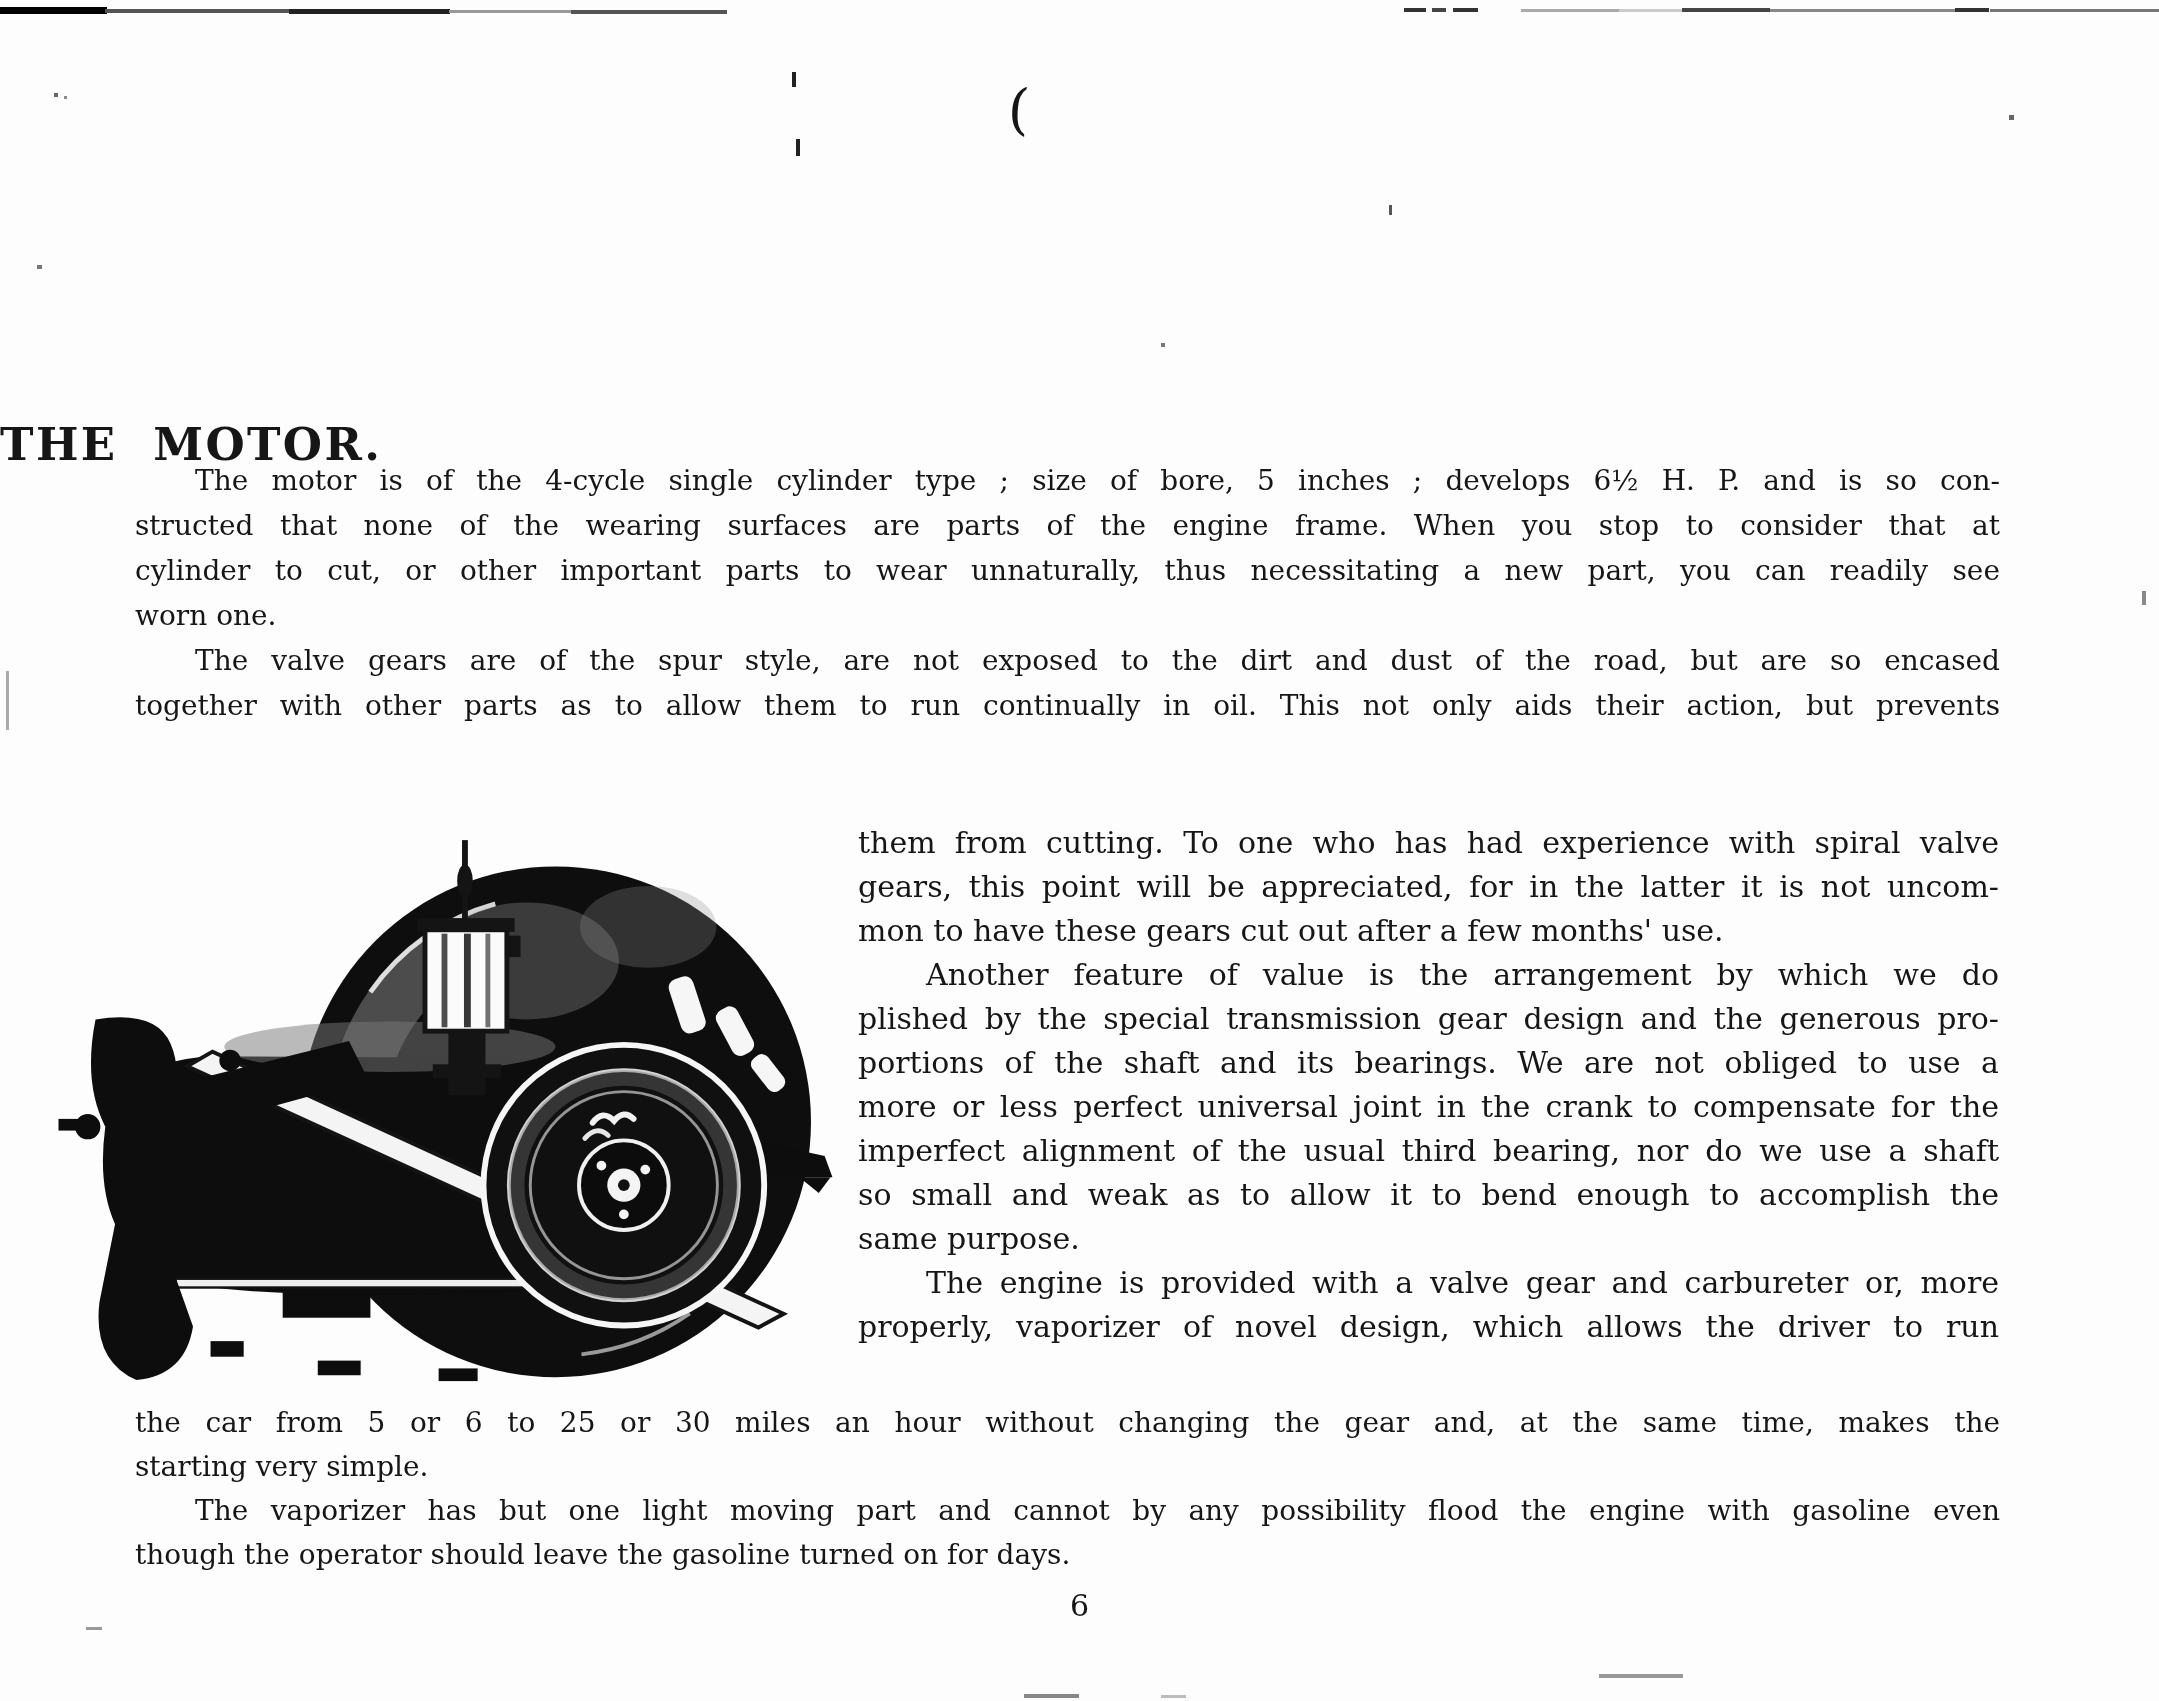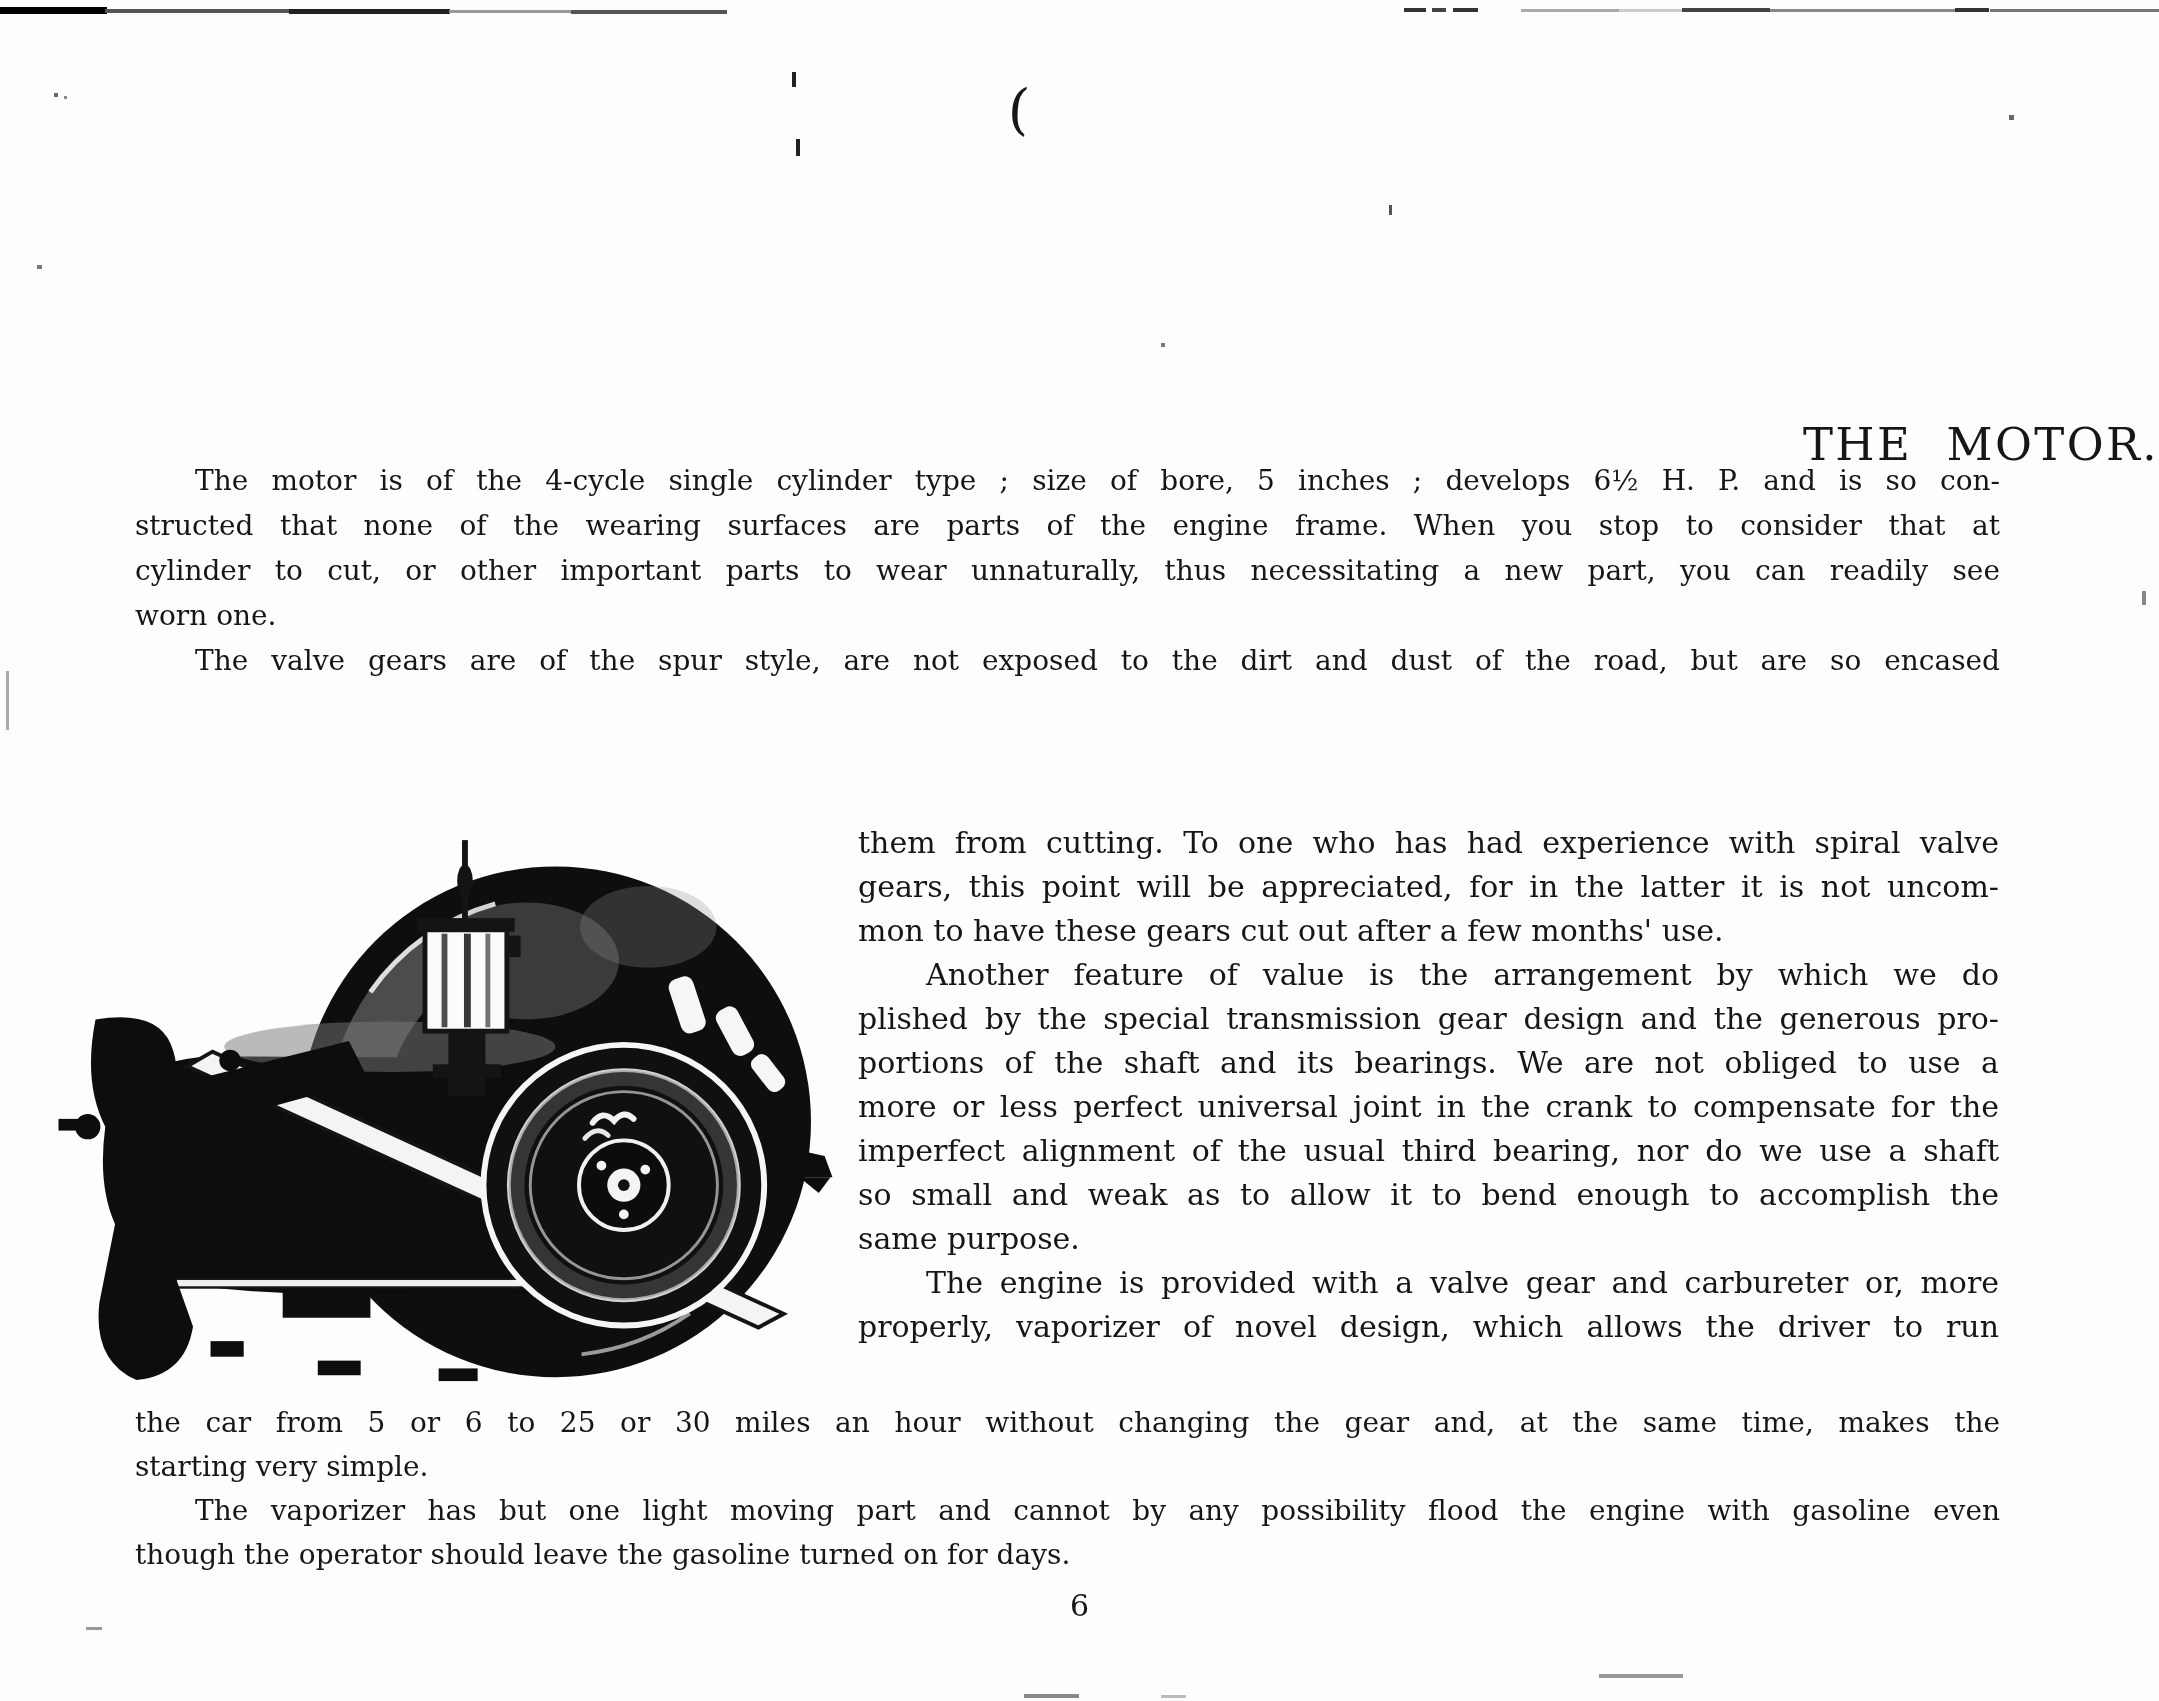--- a/index.html
+++ b/index.html
@@ -6,21 +6,21 @@
   .page{
     position:relative;
     width:2159px;height:1702px;
     background:#fdfdfd;
     font-family:"DejaVu Serif", serif;
     color:#161616;
     overflow:hidden;
   }
   .title{
     position:absolute;left:0;top:388px;width:2159px;
-    text-align:right;font-size:45px;font-weight:normal;
+    text-align:left;font-size:45px;font-weight:bold;
     letter-spacing:2.4px;word-spacing:17.6px;
   }
   .block{position:absolute;left:135px;width:1865px;}
   .line{
     font-size:28px;
     line-height:45px;height:45px;
     text-align:justify;
     text-align-last:justify;
     -moz-text-align-last:justify;
   }
@@ -85,20 +85,21 @@
   <div class="stray-paren">(</div>
 
   <h1 class="title">THE MOTOR.</h1>
 
   <div class="block" style="top:458px;">
     <div class="line indent">The motor is of the 4-cycle single cylinder type ; size of bore, 5 inches ; develops 6½ H. P. and is so con-</div>
     <div class="line">structed that none of the wearing surfaces are parts of the engine frame. When you stop to consider that at</div>
     <div class="line">cylinder to cut, or other important parts to wear unnaturally, thus necessitating a new part, you can readily see</div>
     <div class="line last">worn one.</div>
     <div class="line indent">The valve gears are of the spur style, are not exposed to the dirt and dust of the road, but are so encased</div>
+    <div class="line">together with other parts as to allow them to run continually in oil. This not only aids their action, but prevents</div>
   </div>
 
   <div class="block col" style="top:821px;">
     <div class="line">them from cutting. To one who has had experience with spiral valve</div>
     <div class="line">gears, this point will be appreciated, for in the latter it is not uncom-</div>
     <div class="line last">mon to have these gears cut out after a few months' use.</div>
     <div class="line indent">Another feature of value is the arrangement by which we do</div>
     <div class="line">plished by the special transmission gear design and the generous pro-</div>
     <div class="line">portions of the shaft and its bearings. We are not obliged to use a</div>
     <div class="line">more or less perfect universal joint in the crank to compensate for the</div>

